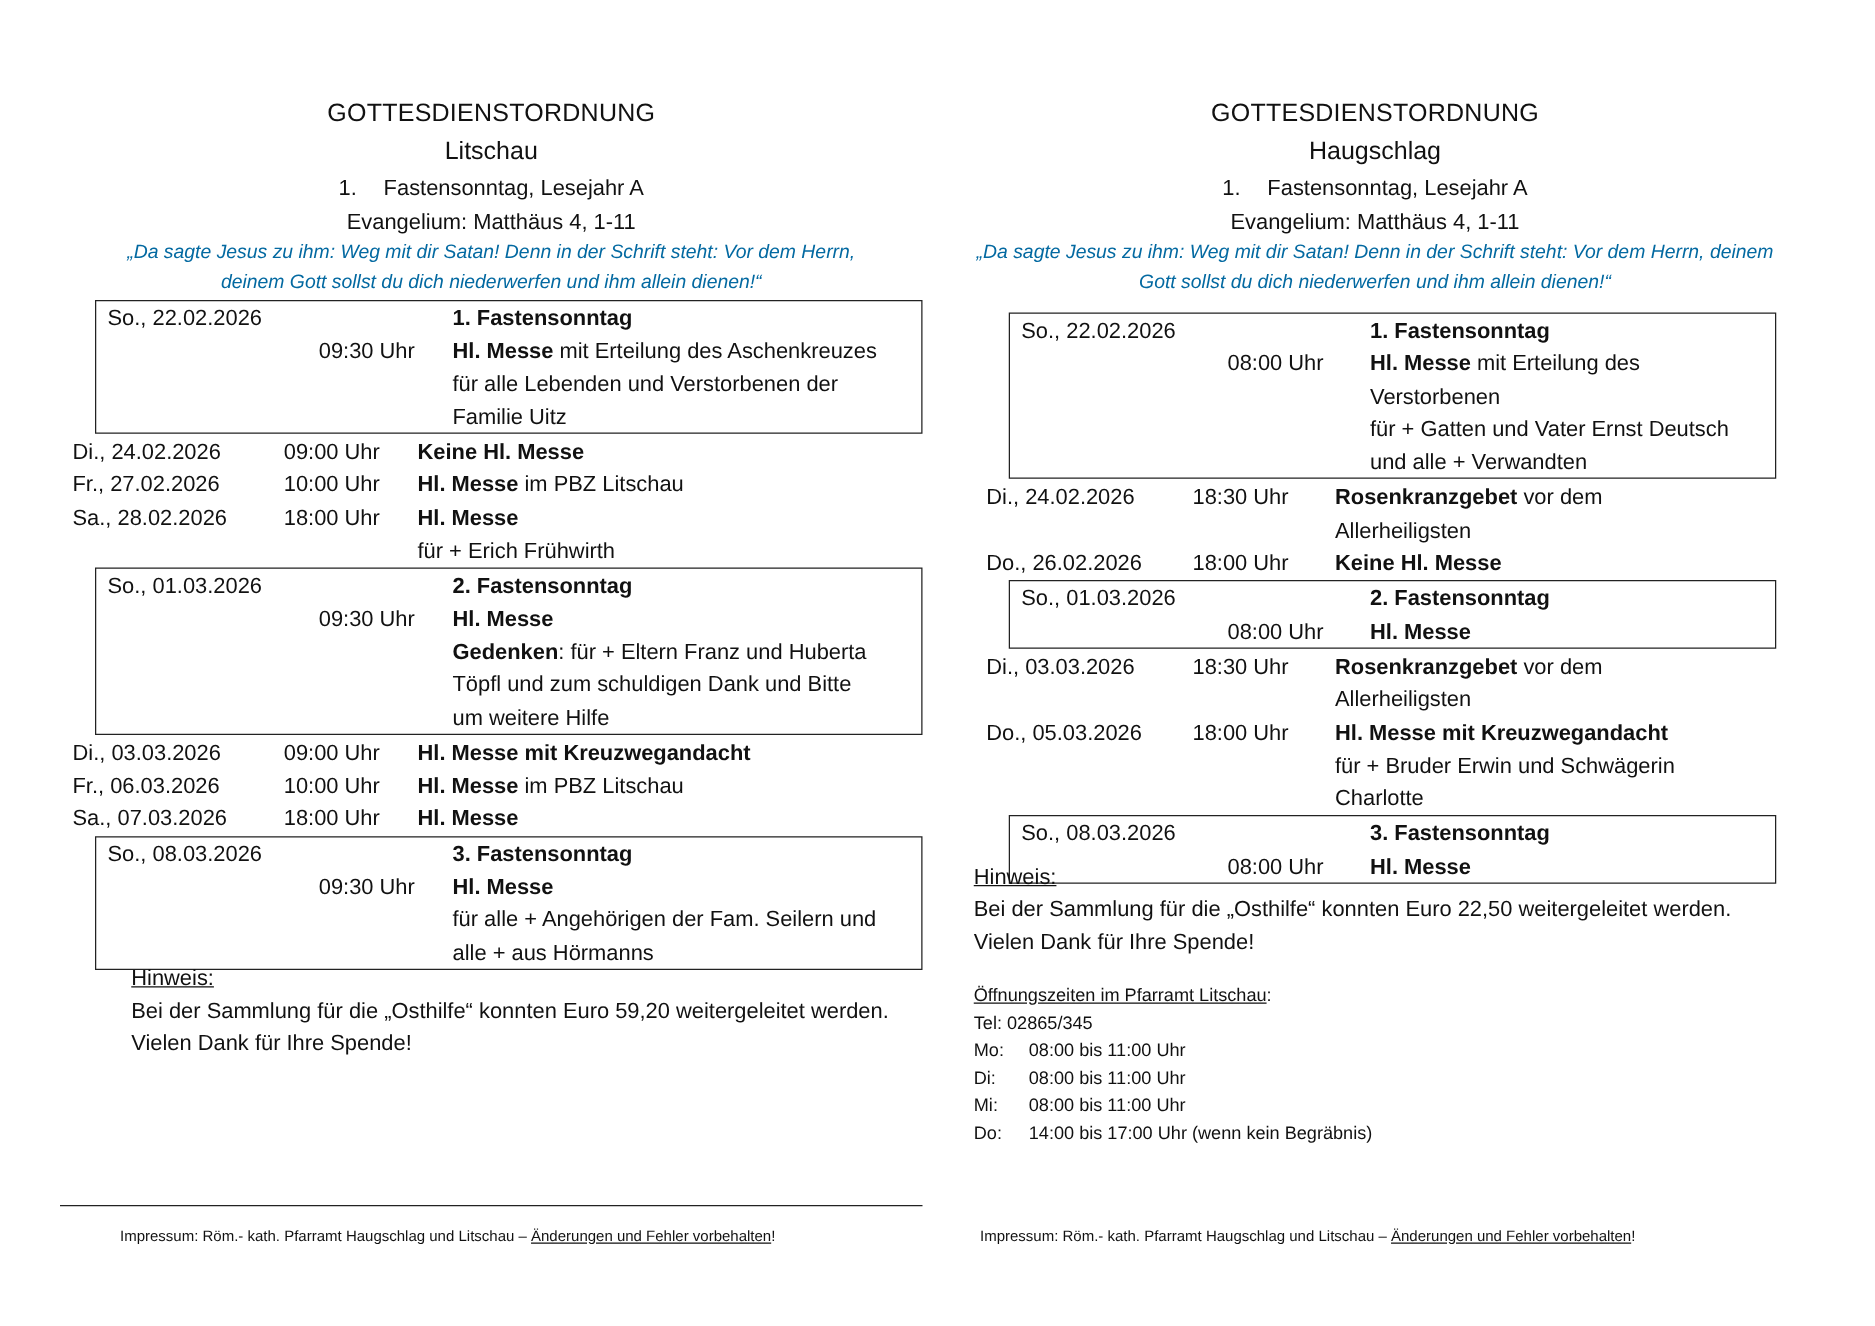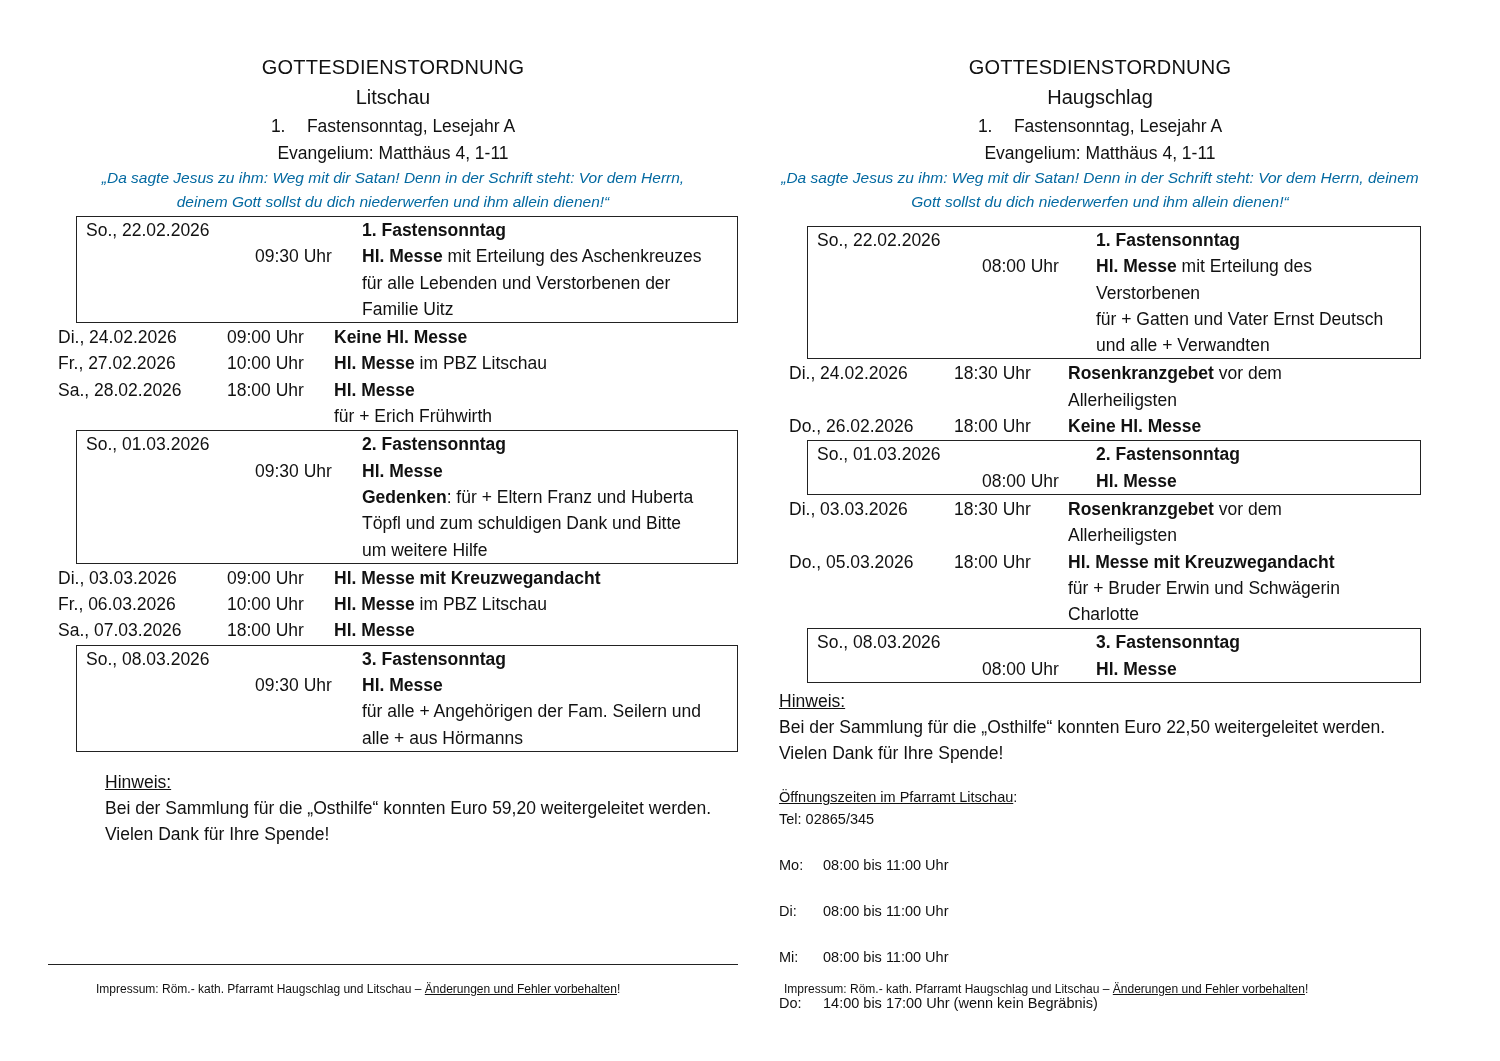--- a/index.html
+++ b/index.html
@@ -2,21 +2,21 @@
 <html><head>
 <meta charset="utf-8">
 <style>
   html, body { margin: 0; padding: 0; background: #ffffff; }
   body { width: 1500px; height: 1061px; position: relative; overflow: hidden;
          font-family: "Liberation Sans", "DejaVu Sans", sans-serif; color: #111; }
   .page { position: absolute; top: 0; }
   .page.left { left: 48px; width: 690px; }
   .page.right { left: 779px; width: 642px; }
   .header { text-align: center; }
-  .h-title { font-size: 20px; margin-top: 52px; height: 30px; line-height: 30px; letter-spacing: 0.2px; }
+  .h-title { font-size: 20px; margin-top: 76px; height: 30px; line-height: 30px; letter-spacing: 0.2px; }
   .h-place { font-size: 20px; height: 30px; line-height: 30px; }
   .h-sunday { font-size: 17.5px; height: 28px; line-height: 28px; }
   .h-sunday .num { display: inline-block; width: 36px; text-align: left; }
   .h-gospel { font-size: 17.5px; height: 26px; line-height: 26px; }
   .h-quote { font-size: 15.5px; font-style: italic; line-height: 24px; color: #0369a1; }
   .left .h-quote { padding: 0 30px; }
   .right .h-quote { padding: 0 2px; }
 
   .sched { margin-top: 2px; }
   .right .sched { margin-top: 12px; }
@@ -32,21 +32,21 @@
   .seg.b { font-weight: bold; }
   .seg.u { }
 
   .note { position: absolute; font-size: 17.5px; line-height: 26px; }
   .left .note { left: 57px; top: 769px; width: 620px; }
   .right .note { left: 0; top: 688px; width: 640px; }
   .note-title { text-decoration: underline; }
 
   .office { position: absolute; left: 0; top: 786px; font-size: 14.5px; line-height: 22px; }
   .office-title { text-decoration: underline; }
-  .office-row { display: flex; margin-top: 24px; }
+  .office-row { display: flex; }
   .office-day { width: 44px; }
 
   .rule { position: absolute; left: 47px; top: 964px; height: 0; border-top: 1.5px solid #222; }
   .left .rule { width: 690px; }
   .impressum { position: absolute; font-size: 12px; top: 982px; white-space: nowrap; }
   .left .impressum { left: 48px; }
   .right .impressum { left: 5px; }
   .imp-u { text-decoration: underline; }
 </style>
 </head>

